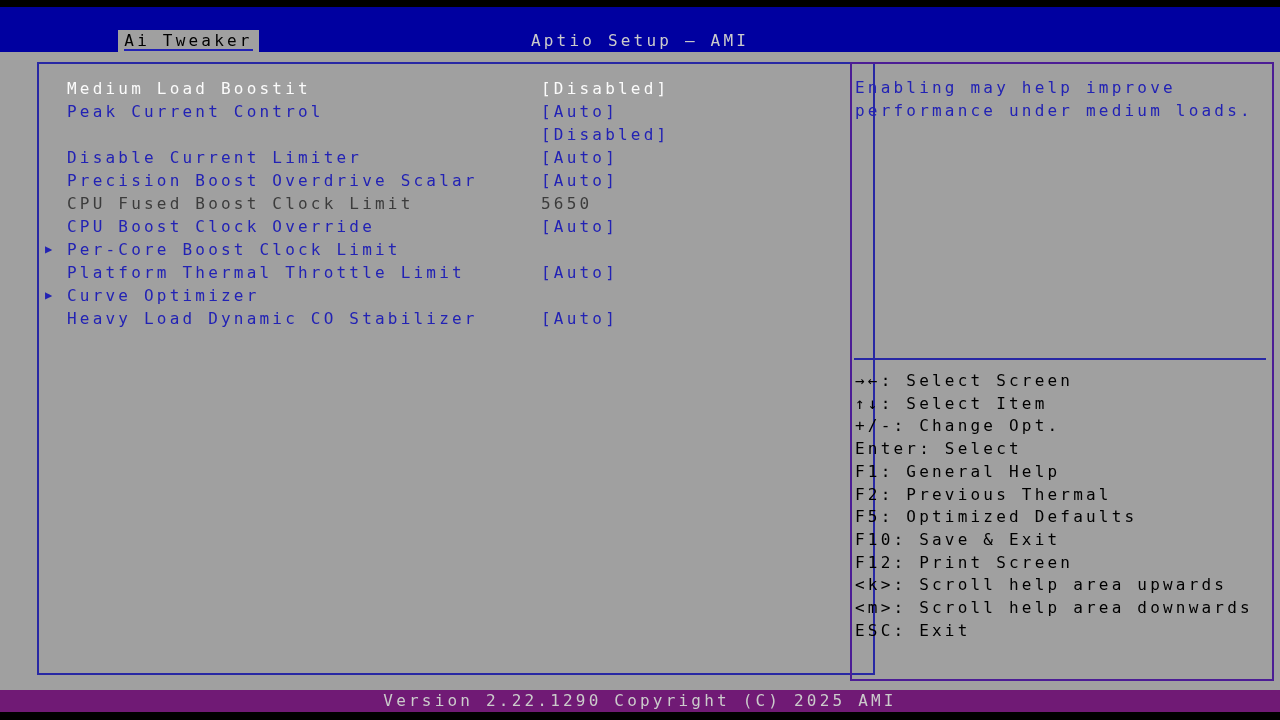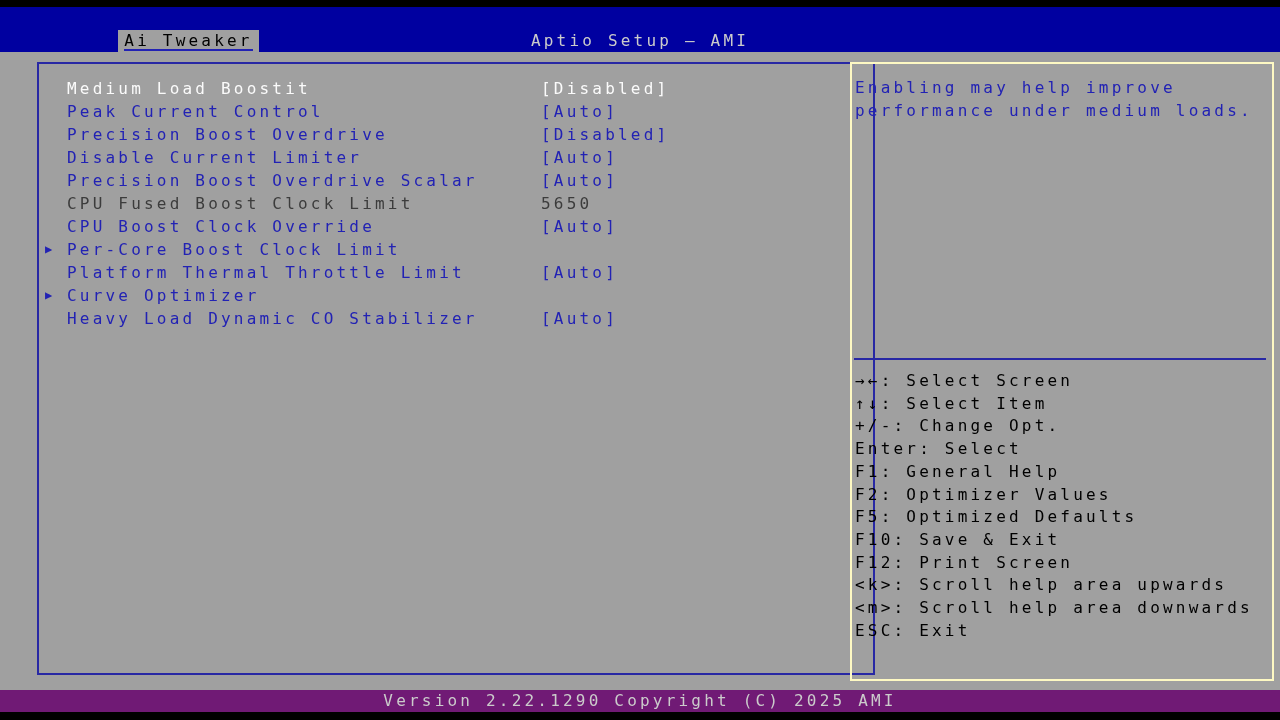--- a/index.html
+++ b/index.html
@@ -56,21 +56,21 @@
   .menu-row.grayed   { color: #3c3c3c; }
   .menu-row .value { position: absolute; left: 502px; top: 0; }
   .submenu-arrow {
     position: absolute; left: 6px; top: 0;
     font-size: 12px; letter-spacing: 0; line-height: 23px;
   }
 
   #right-panel {
     position: absolute; left: 850px; top: 62px;
     width: 424px; height: 619px;
-    border: 2px solid #fef9c3;
+    border: 2px solid #4c1d95;
   }
   #help-text {
     position: absolute; left: 3px; top: 12px; width: 412px;
     color: #2222b4; line-height: 23px;
   }
   #help-divider {
     position: absolute; left: 2px; top: 294px; width: 412px; height: 2px;
     background: #2828a4;
   }
   #key-legend {
@@ -94,42 +94,42 @@
   <div id="app-title">Aptio Setup – AMI</div>
   <div id="tab-active">
     <span class="tab-label">Ai Tweaker</span>
   </div>
 </div>
 
 <div id="left-panel">
   <div id="menu-list">
       <div class="menu-row selected"><span>Medium Load Boostit</span><span class="value">[Disabled]</span></div>
       <div class="menu-row normal"><span>Peak Current Control</span><span class="value">[Auto]</span></div>
-      <div class="menu-row normal"><span>Precision Boost Overdrive</span><span class="value">[Disabled]</span></div>
+      <div class="menu-row normal"><span class="value">[Disabled]</span></div>
       <div class="menu-row normal"><span>Disable Current Limiter</span><span class="value">[Auto]</span></div>
       <div class="menu-row normal"><span>Precision Boost Overdrive Scalar</span><span class="value">[Auto]</span></div>
       <div class="menu-row grayed"><span>CPU Fused Boost Clock Limit</span><span class="value">5650</span></div>
       <div class="menu-row normal"><span>CPU Boost Clock Override</span><span class="value">[Auto]</span></div>
       <div class="menu-row normal"><span class="submenu-arrow">▶</span><span>Per-Core Boost Clock Limit</span></div>
       <div class="menu-row normal"><span>Platform Thermal Throttle Limit</span><span class="value">[Auto]</span></div>
       <div class="menu-row normal"><span class="submenu-arrow">▶</span><span>Curve Optimizer</span></div>
       <div class="menu-row normal"><span>Heavy Load Dynamic CO Stabilizer</span><span class="value">[Auto]</span></div>
     </div>
 </div>
 
 <div id="right-panel">
   <div id="help-text">Enabling may help improve performance under medium loads.</div>
   <div id="help-divider"></div>
   <div id="key-legend">
       <div class="legend-row">→←: Select Screen</div>
       <div class="legend-row">↑↓: Select Item</div>
       <div class="legend-row">+/-: Change Opt.</div>
       <div class="legend-row">Enter: Select</div>
       <div class="legend-row">F1: General Help</div>
-      <div class="legend-row">F2: Optimizer Values</div>
+      <div class="legend-row">F2: Previous Thermal</div>
       <div class="legend-row">F5: Optimized Defaults</div>
       <div class="legend-row">F10: Save &amp; Exit</div>
       <div class="legend-row">F12: Print Screen</div>
       <div class="legend-row">&lt;k&gt;: Scroll help area upwards</div>
       <div class="legend-row">&lt;m&gt;: Scroll help area downwards</div>
       <div class="legend-row">ESC: Exit</div>
     </div>
 </div>
 
 <div id="version-bar">

